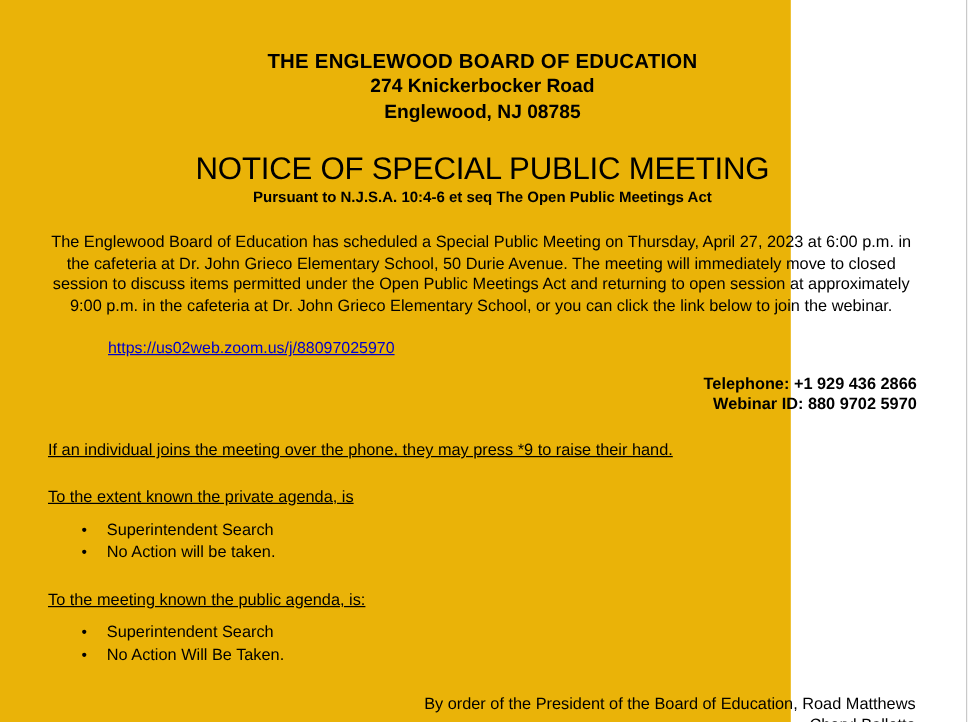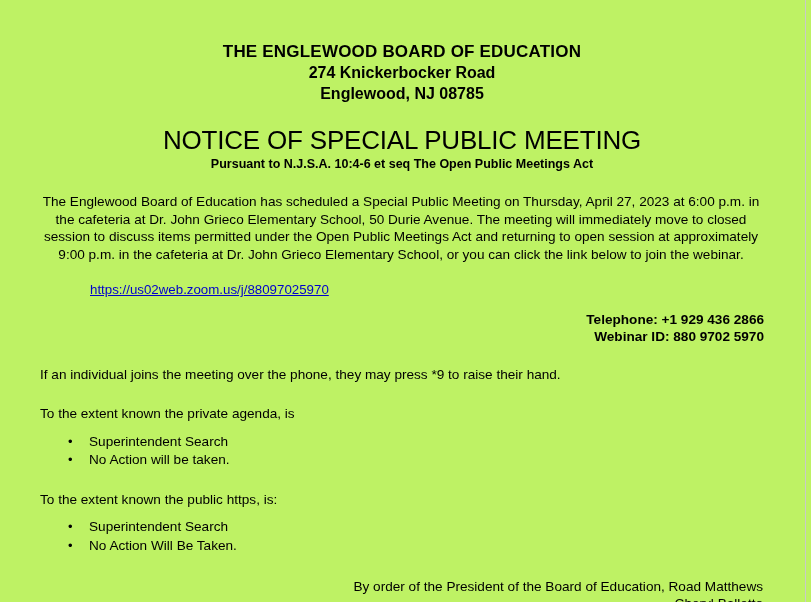--- a/index.html
+++ b/index.html
@@ -11,23 +11,23 @@
     width: 811px;
     height: 602px;
     overflow: hidden;
     font-family: "Liberation Sans", sans-serif;
     color: #000000;
     -webkit-font-smoothing: none;
   }
 
   #page {
     position: relative;
-    width: 811px;
+    width: 659px;
     height: 602px;
-    background: #bef264;
+    background: #eab308;
     box-sizing: border-box;
   }
 
   
   .page-edge {
     position: absolute;
     top: 0;
     left: 805px;
     width: 1px;
     height: 602px;
@@ -104,20 +104,21 @@
     font-size: 13.6px;
     font-weight: bold;
     line-height: 16.5px;
     text-align: right;
   }
 
   .para-gap {
     margin-top: 21px;
     font-size: 13.6px;
     line-height: 17.6px;
+    text-decoration: underline;
   }
 
   .bullets {
     margin: 10px 0 0 0;
     padding: 0;
     list-style: none;
     font-size: 13.6px;
     line-height: 18.5px;
   }
   .bullets li {
@@ -177,21 +178,21 @@
       <li>
         <span class="bullet-dot">•</span>
         <span>Superintendent Search</span>
       </li>
       <li>
         <span class="bullet-dot">•</span>
         <span>No Action will be taken.</span>
       </li>
     </ul>
 
-    <div class="para-gap">To the extent known the public https, is:</div>
+    <div class="para-gap">To the meeting known the public agenda, is:</div>
     <ul class="bullets">
       <li>
         <span class="bullet-dot">•</span>
         <span>Superintendent Search</span>
       </li>
       <li>
         <span class="bullet-dot">•</span>
         <span>No Action Will Be Taken.</span>
       </li>
     </ul>

